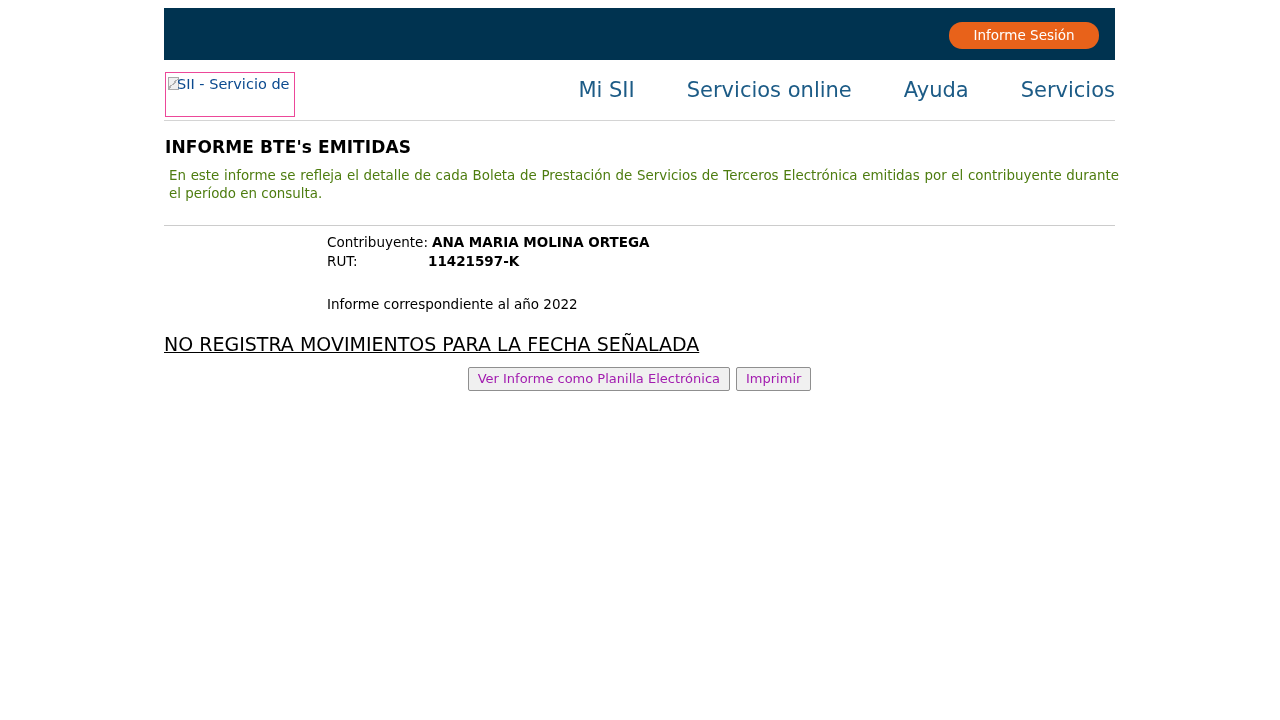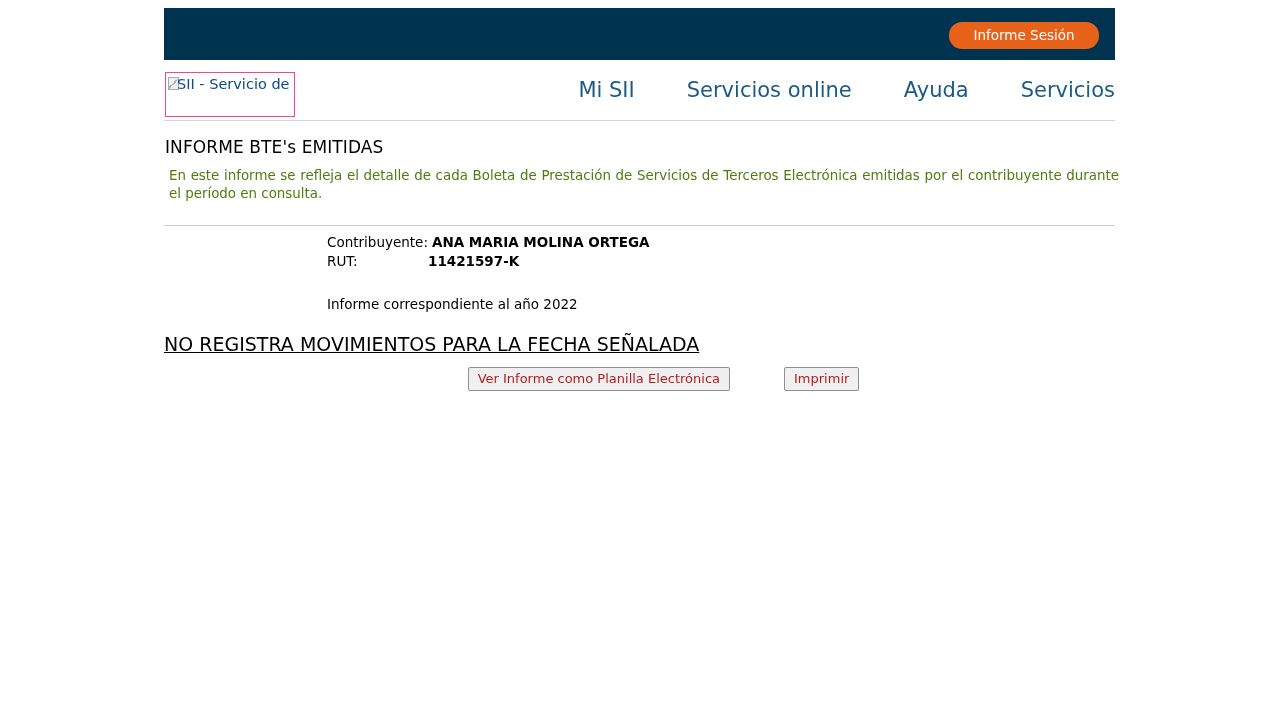--- a/index.html
+++ b/index.html
@@ -123,21 +123,21 @@
   .content {
     position: absolute;
     left: 164px;
     top: 121px;
     width: 951px;
   }
   .page-title {
     margin: 0;
     padding: 16px 0 0 1px;
     font-size: 17px;
-    font-weight: normal;
+    font-weight: bold;
     color: #000000;
     letter-spacing: .1px;
   }
   .page-desc {
     margin: 4px;
     padding: 6px 1px 0 1px;
     font-size: 13.4px;
     color: #4d7c0f;
     line-height: 18px;
     text-align: justify;
@@ -193,25 +193,24 @@
     display: flex;
     justify-content: center;
     gap: 6px;
   }
   .form-btn {
     background: #f0f0f0;
     border: 1px solid #8f8f8f;
     border-radius: 2px;
     font-size: 13px;
     font-family: "DejaVu Sans", "Liberation Sans", sans-serif;
-    color: #b91c1c;
+    color: #a21caf;
     padding: 3px 9px 4px 9px;
     cursor: pointer;
     line-height: 15px;
-    margin-left: 48px;
   }
 </style>
 </head>
 <body>
 
 <div id="page">
 
   <div class="topbar">
     <span class="topbar-rut">Rut: 11421597 - K</span>
     <button class="logout-btn">Informe Sesión</button>

